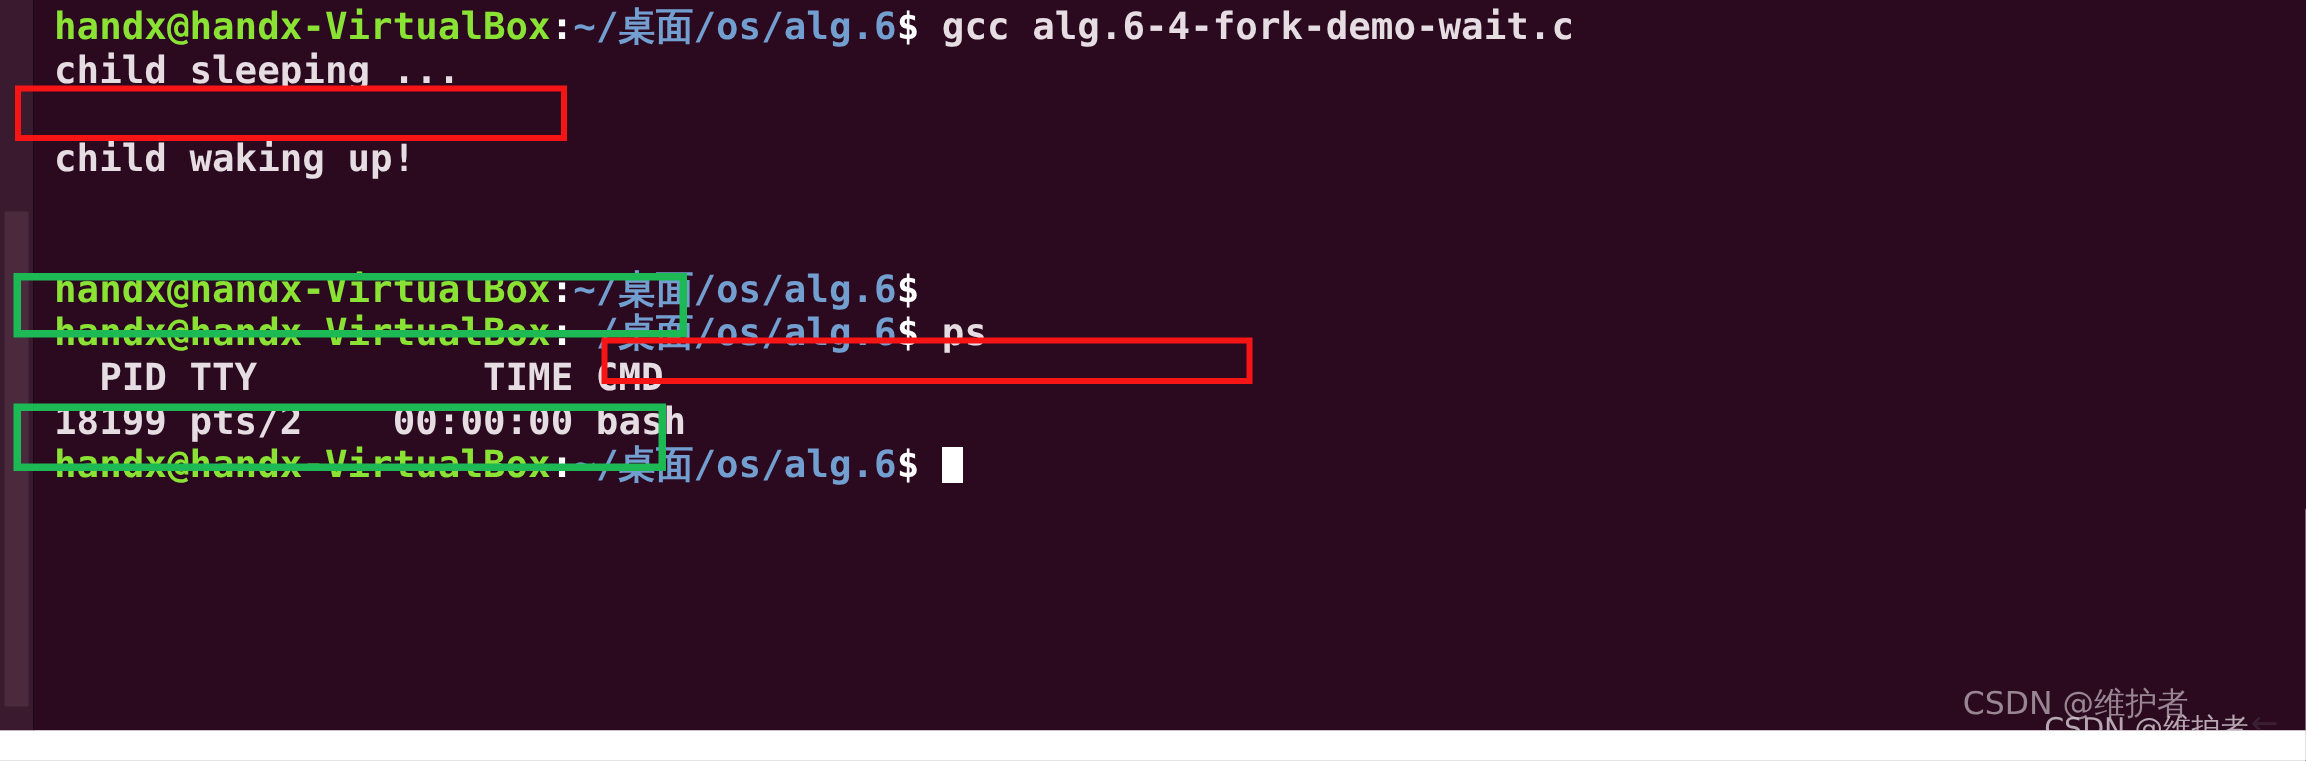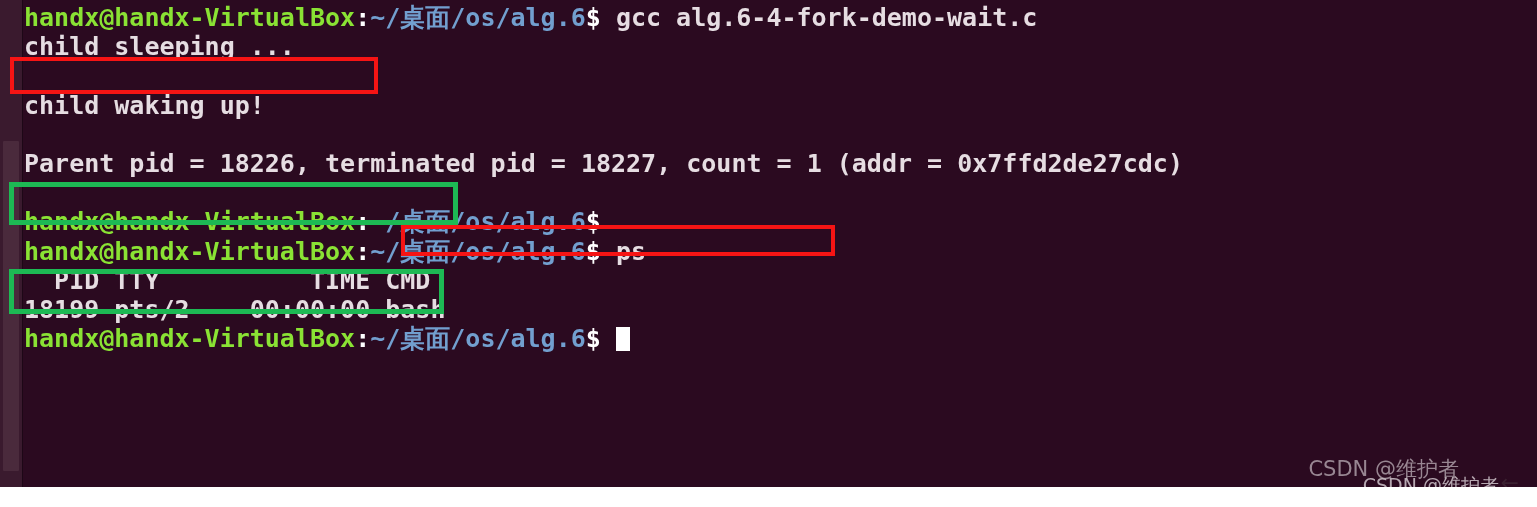--- a/index.html
+++ b/index.html
@@ -52,20 +52,21 @@
   }
 
   .line {
     height: 29.2px;
     line-height: 29.2px;
     font-size: 25px;
     font-weight: bold;
     white-space: pre;
     letter-spacing: 0px;
     color: #e8e0e4;
+    padding-left: 12px;
     -webkit-font-smoothing: none;
   }
   .line.blank { color: transparent; }
 
   .user  { color: #8ae234; }
   .path  { color: #729fcf; }
   .punct { color: #ffffff; }
   .out   { color: #e6dde2; }
   .cmd   { color: #e6dde2; }
 
@@ -139,21 +140,20 @@
 
   <div class="screen">
 
     <div class="line"><span class="user">handx@handx-VirtualBox</span><span class="punct">:</span><span class="path">~/桌面/os/alg.6</span><span class="punct">$</span><span class="cmd"> gcc alg.6-4-fork-demo-wait.c</span></div>
 
 
     <div class="line out">child sleeping ...</div>
     <div class="line out blank"></div>
     <div class="line out">child waking up!</div>
     <div class="line out blank"></div>
-    <div class="line out">Parent pid = 18226, terminated pid = 18227, count = 1 (addr = 0x7ffd2de27cdc)</div>
     <div class="line out blank"></div>
 
     <div class="line"><span class="user">handx@handx-VirtualBox</span><span class="punct">:</span><span class="path">~/桌面/os/alg.6</span><span class="punct">$</span></div>
 
     <div class="line"><span class="user">handx@handx-VirtualBox</span><span class="punct">:</span><span class="path">~/桌面/os/alg.6</span><span class="punct">$</span><span class="cmd"> ps</span></div>
 
     <div class="line out">  PID TTY          TIME CMD</div>
     <div class="line out">18199 pts/2    00:00:00 bash</div>
 
     <div class="line"><span class="user">handx@handx-VirtualBox</span><span class="punct">:</span><span class="path">~/桌面/os/alg.6</span><span class="punct">$</span><span class="punct"> </span><span class="cursor"></span></div>

